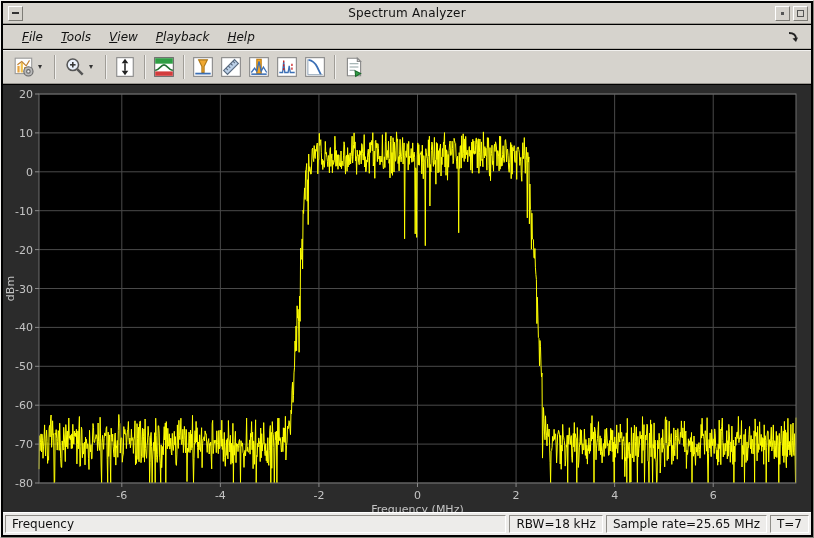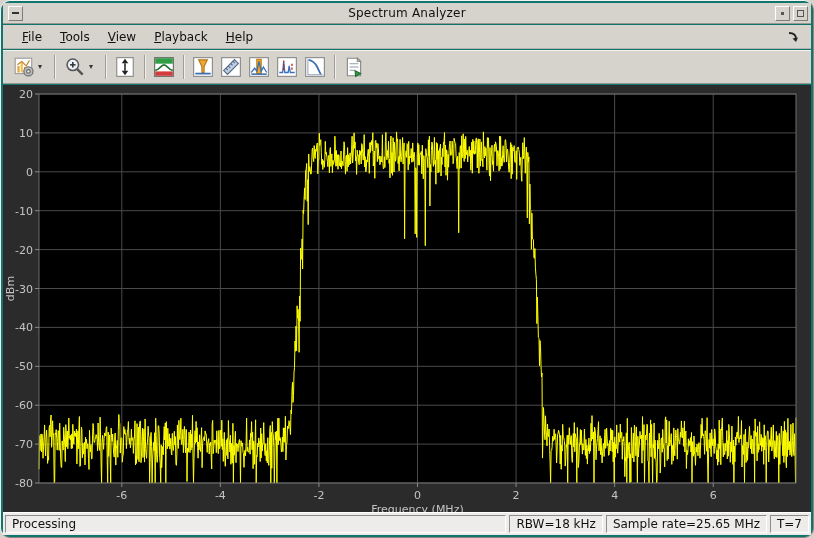--- a/index.html
+++ b/index.html
@@ -1,23 +1,23 @@
 <!DOCTYPE html>
 <html><head>
 <meta charset="utf-8">
 <style>
   * { margin:0; padding:0; box-sizing:border-box; }
   html,body { width:814px; height:538px; }
   body { font-family:"DejaVu Sans","Liberation Sans",sans-serif; font-size:12px; background:#d6d3cd; }
 
   .window {
     position:relative; width:814px; height:538px;
-    background:#0f766e;
+    background:#000000;
     border-top:1px solid #f4f3f1; border-left:1px solid #f4f3f1;
-    border-right:1px solid #8a8880; border-bottom:1px solid #8a8880;border-radius:10px;
+    border-right:1px solid #8a8880; border-bottom:1px solid #8a8880;
   }
 
   
   .titlebar {
     position:absolute; left:2px; top:2px; right:2px; height:21px;
     background:#d6d3cd; border-bottom:1px solid #9a9791;
     display:flex; align-items:center;
   }
   .titlebar .title {
     position:absolute; left:0; right:0; text-align:center;
@@ -35,21 +35,21 @@
   .glyph-dash { width:7px; height:2px; background:#333; }
   .glyph-dot { width:3px; height:3px; background:#555; }
   .glyph-square { width:7px; height:7px; border:1px solid #555; }
 
   
   .menubar {
     position:absolute; left:2px; top:24px; right:2px; height:24px;
     background:#d6d3cd; display:flex; align-items:center;
     padding-left:10px; border-bottom:1px solid #b5b2ac;
   }
-  .menu-item { padding:3px 9px; color:#111; cursor:default; }
+  .menu-item { padding:3px 9px; color:#111; cursor:default;font-style:italic; }
   .menu-item u { text-decoration:underline; }
   .dock-btn { position:absolute; right:10px; top:4px; width:16px; height:16px;
     display:flex; align-items:center; justify-content:center; }
 
   
   .toolbar {
     position:absolute; left:2px; top:49px; right:2px; height:34px;
     background:#d6d3cd; display:flex; align-items:center; padding-left:6px;
     border-bottom:1px solid #9a9791; box-shadow:0 1px 0 #f2f1ef inset;
   }
@@ -273,19 +273,19 @@
         <line x1="32" y1="359.1" x2="36" y2="359.1" stroke="#8a8a8a"></line>
         <text x="30" y="363.1" fill="#c4c4c4" font-size="11" text-anchor="end" font-family="DejaVu Sans, sans-serif">-70</text>
         <line x1="32" y1="398" x2="36" y2="398" stroke="#8a8a8a"></line>
         <text x="30" y="402" fill="#c4c4c4" font-size="11" text-anchor="end" font-family="DejaVu Sans, sans-serif">-80</text>
         <text x="414.5" y="428" fill="#c4c4c4" font-size="11" text-anchor="middle" font-family="DejaVu Sans, sans-serif">Frequency (MHz)</text>
         <text x="11" y="203.5" fill="#c4c4c4" font-size="11" text-anchor="middle" font-family="DejaVu Sans, sans-serif" transform="rotate(-90 11 203.5)">dBm</text>
       </svg>
     </div>
 
   <div class="statusbar">
-    <div class="status-cell status-left">Processing</div>
+    <div class="status-cell status-left">Frequency</div>
     <div class="status-cell">RBW=18 kHz</div>
     <div class="status-cell">Sample rate=25.65 MHz</div>
     <div class="status-cell">T=7</div>
   </div>
 
 </div>
 
 </body></html>

